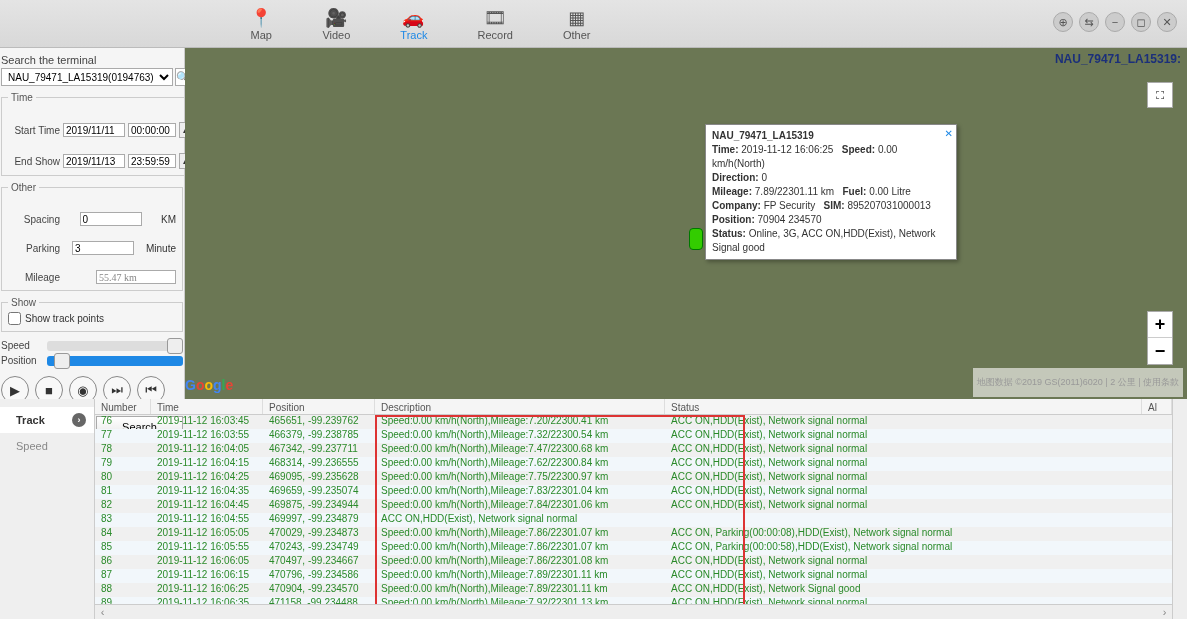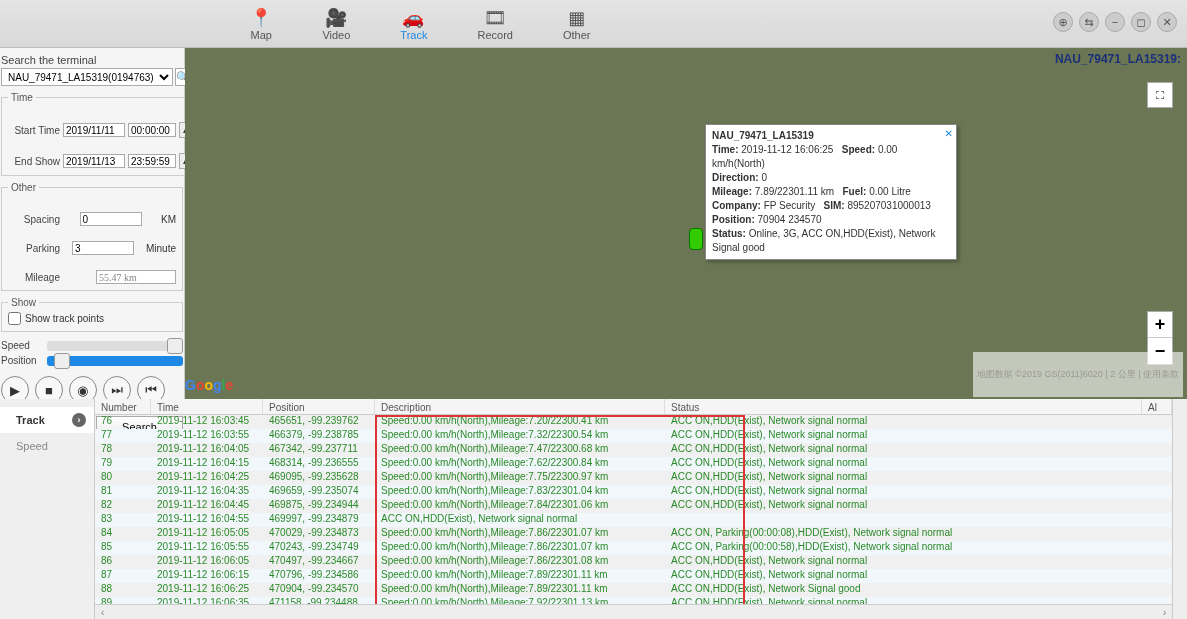--- a/index.html
+++ b/index.html
@@ -44,21 +44,21 @@
 .std-btn{flex:1;height:22px;border:1px solid #aaa;background:linear-gradient(#fff,#e8e8e8);font-size:11px;cursor:pointer;}
 
 .map-area{position:absolute;top:48px;left:185px;right:0;height:351px;background:#6b7754;}
 .map-title{position:absolute;right:6px;top:4px;font-weight:bold;color:#1b2f7a;font-size:12px;}
 .zoom-ctrl{position:absolute;right:14px;bottom:34px;width:26px;background:#fff;border:1px solid #aaa;display:flex;flex-direction:column;}
 .zoom-ctrl div{height:26px;display:flex;align-items:center;justify-content:center;font-size:18px;font-weight:bold;border-bottom:1px solid #ccc;cursor:pointer;}
 .zoom-ctrl div:last-child{border-bottom:none;}
 .fullscreen{position:absolute;right:14px;top:34px;width:26px;height:26px;background:#fff;border:1px solid #aaa;display:flex;align-items:center;justify-content:center;cursor:pointer;}
 .google-logo{position:absolute;left:0;bottom:6px;font-family:Arial;font-size:14px;font-weight:bold;}
 .gl-b{color:#4285f4;}.gl-r{color:#ea4335;}.gl-y{color:#fbbc05;}.gl-g{color:#34a853;}
-.map-credits{position:absolute;right:4px;bottom:2px;font-size:9px;color:#999;background:rgba(255,255,255,0.6);padding:16px 4px;}
+.map-credits{position:absolute;right:4px;bottom:2px;font-size:9px;color:#999;background:rgba(255,255,255,0.6);padding:8px 4px;}
 
 .car{position:absolute;left:504px;top:180px;width:14px;height:22px;background:#3c0;border:1px solid #070;border-radius:4px;}
 .info-bubble{position:absolute;left:520px;top:76px;width:252px;background:#fff;border:1px solid #888;box-shadow:2px 2px 4px rgba(0,0,0,0.3);padding:4px 6px;font-size:10px;color:#333;line-height:14px;}
 .info-bubble .close{position:absolute;right:3px;top:2px;color:#1e88e5;cursor:pointer;font-size:10px;}
 .info-bubble b{font-weight:bold;}
 
 .bottom{position:absolute;top:399px;left:0;right:0;bottom:0;display:flex;}
 .bot-tabs{width:95px;background:#efefef;border-right:1px solid #ccc;padding-top:8px;}
 .bot-tab{height:26px;display:flex;align-items:center;padding-left:16px;font-size:11px;color:#888;cursor:pointer;position:relative;}
 .bot-tab.active{color:#333;font-weight:bold;background:#fff;}

